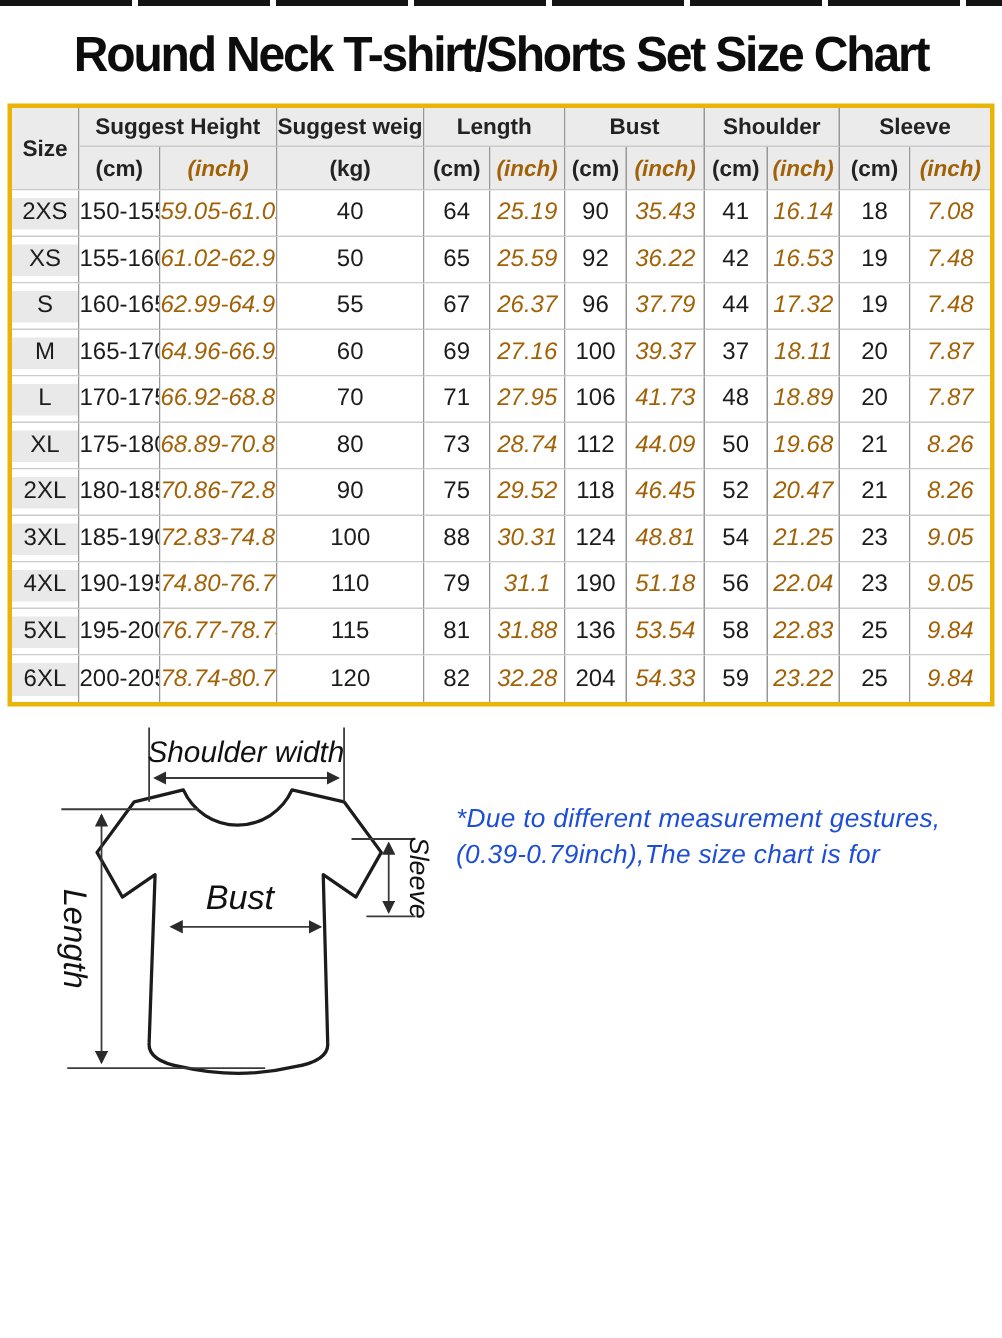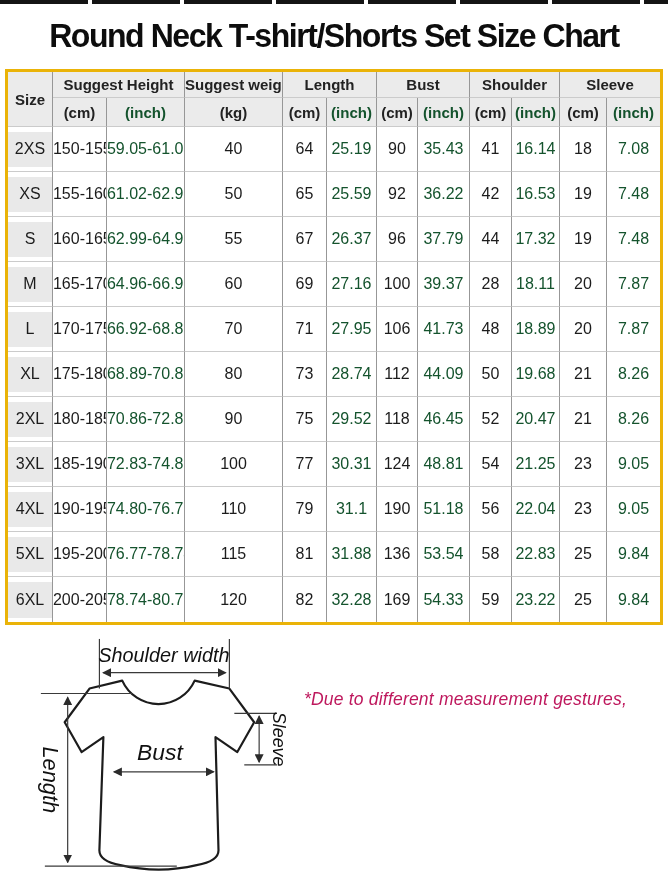--- a/index.html
+++ b/index.html
@@ -43,41 +43,41 @@
   th:last-child, td:last-child { border-right:none; }
   tbody tr:last-child td { border-bottom:none; }
   thead th {
     background:#ebebeb;
     font-weight:700;
     color:#222;
   }
   thead tr.group-row th { height:26px; font-size:15px; }
   thead tr.sub-row th { height:29px; font-size:15px; }
   thead th.size-head { font-size:16px; }
-  tbody tr { height:45px; }
+  tbody tr { height:31px; }
   tbody td { font-size:16px; background:#fff; }
   tbody td.size-cell {
     background-image:linear-gradient(#e9e9e9,#e9e9e9);
     background-size:100% calc(100% - 9px);
     background-position:center;
     background-repeat:no-repeat;
     font-size:16px;
   }
-  .red { color:#14532d; }
+  .red { color:#a16207;font-style:italic; }
   .bottom {
     display:flex;
     padding:6px 4px 0 2px;
     font-style:italic;
   }
   .bottom svg { flex:none; }
   .note {
     padding:56px 6px 0 2px;
     font-size:17.5px;
     line-height:24px;
-    color:#be185d;
+    color:#1d4ed8;
     letter-spacing:.2px;
   }
 </style>
 </head>
 <body>
 
 <div class="top-bar"></div>
 
 <h1 class="title">Round Neck T-shirt/Shorts Set Size Chart</h1>
 
@@ -165,21 +165,21 @@
       </tr>
       <tr>
         <td class="size-cell">M</td>
         <td>165-170</td>
         <td class="red">64.96-66.92</td>
         <td>60</td>
         <td>69</td>
         <td class="red">27.16</td>
         <td>100</td>
         <td class="red">39.37</td>
-        <td>28</td>
+        <td>37</td>
         <td class="red">18.11</td>
         <td>20</td>
         <td class="red">7.87</td>
       </tr>
       <tr>
         <td class="size-cell">L</td>
         <td>170-175</td>
         <td class="red">66.92-68.89</td>
         <td>70</td>
         <td>71</td>
@@ -217,21 +217,21 @@
         <td>52</td>
         <td class="red">20.47</td>
         <td>21</td>
         <td class="red">8.26</td>
       </tr>
       <tr>
         <td class="size-cell">3XL</td>
         <td>185-190</td>
         <td class="red">72.83-74.80</td>
         <td>100</td>
-        <td>77</td>
+        <td>88</td>
         <td class="red">30.31</td>
         <td>124</td>
         <td class="red">48.81</td>
         <td>54</td>
         <td class="red">21.25</td>
         <td>23</td>
         <td class="red">9.05</td>
       </tr>
       <tr>
         <td class="size-cell">4XL</td>
@@ -261,21 +261,21 @@
         <td>25</td>
         <td class="red">9.84</td>
       </tr>
       <tr>
         <td class="size-cell">6XL</td>
         <td>200-205</td>
         <td class="red">78.74-80.70</td>
         <td>120</td>
         <td>82</td>
         <td class="red">32.28</td>
-        <td>169</td>
+        <td>204</td>
         <td class="red">54.33</td>
         <td>59</td>
         <td class="red">23.22</td>
         <td>25</td>
         <td class="red">9.84</td>
       </tr>
     </tbody>
 </table>
 
 <div class="bottom">
@@ -311,14 +311,15 @@
     <g stroke="#3a3a3a" stroke-width="1.2">
       <line x1="233" y1="83" x2="276" y2="83"></line>
       <line x1="243" y1="135" x2="276" y2="135"></line>
       <line x1="258" y1="86" x2="258" y2="132" marker-start="url(#ah)" marker-end="url(#ah)"></line>
     </g>
     <text transform="translate(272,109) rotate(90)" text-anchor="middle" font-size="18" fill="#111">Sleeve</text>
   </svg>
 
   <div class="note">
     <div>*Due to different measurement gestures,</div>
+    <div>(0.39-0.79inch),The size chart is for</div>
   </div>
 </div>
 
 </body></html>

